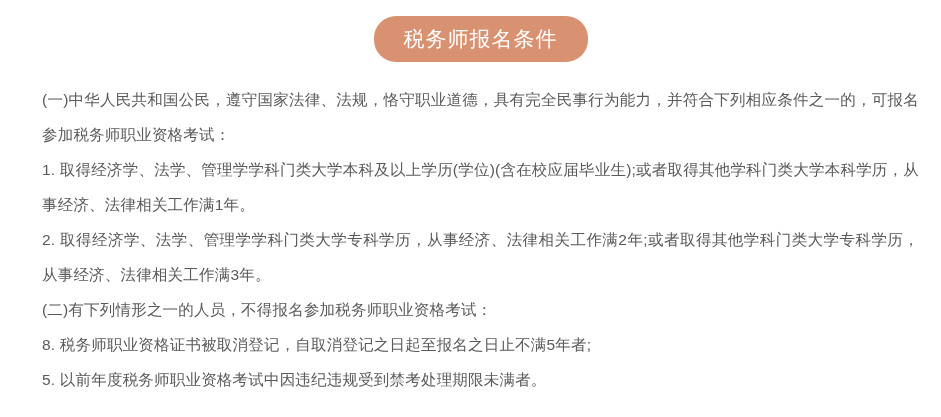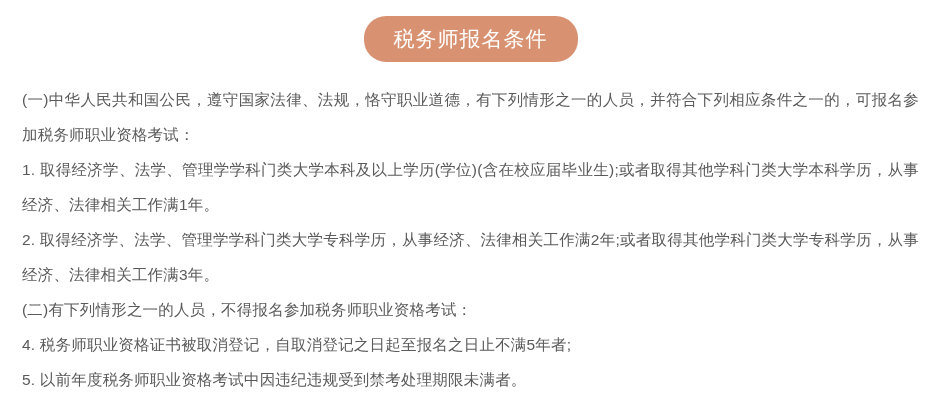--- a/index.html
+++ b/index.html
@@ -12,20 +12,21 @@
     background: #ffffff;
     font-family: "Liberation Sans", "DejaVu Sans", sans-serif;
     color: #4a4a4a;
     overflow: hidden;
   }
   .page {
     position: relative;
     width: 941px;
     height: 310px;
     box-sizing: border-box;
+    padding-left: 20px;
   }
   .title-wrap {
     display: flex;
     justify-content: center;
     align-items: flex-start;
     padding-top: 16px;
   }
   .title-badge {
     background: #d89272;
     color: #ffffff;
@@ -52,21 +53,21 @@
 </head>
 <body>
 
 <div class="page">
 
   <div class="title-wrap">
     <div class="title-badge">税务师报名条件</div>
   </div>
 
   <div class="content">
-    <p class="para">(一)中华人民共和国公民，遵守国家法律、法规，恪守职业道德，有下列情形之一的人员，并符合下列相应条件之一的，可报名参加税务师职业资格考试：</p>
+    <p class="para">(一)中华人民共和国公民，遵守国家法律、法规，恪守职业道德，具有完全民事行为能力，并符合下列相应条件之一的，可报名参加税务师职业资格考试：</p>
     <p class="para">1. 取得经济学、法学、管理学学科门类大学本科及以上学历(学位)(含在校应届毕业生);或者取得其他学科门类大学本科学历，从事经济、法律相关工作满1年。</p>
     <p class="para">2. 取得经济学、法学、管理学学科门类大学专科学历，从事经济、法律相关工作满2年;或者取得其他学科门类大学专科学历，从事经济、法律相关工作满3年。</p>
     <p class="para">(二)有下列情形之一的人员，不得报名参加税务师职业资格考试：</p>
-    <p class="para">4. 税务师职业资格证书被取消登记，自取消登记之日起至报名之日止不满5年者;</p>
+    <p class="para">8. 税务师职业资格证书被取消登记，自取消登记之日起至报名之日止不满5年者;</p>
     <p class="para">5. 以前年度税务师职业资格考试中因违纪违规受到禁考处理期限未满者。</p>
   </div>
 
 </div>
 
 </body></html>

